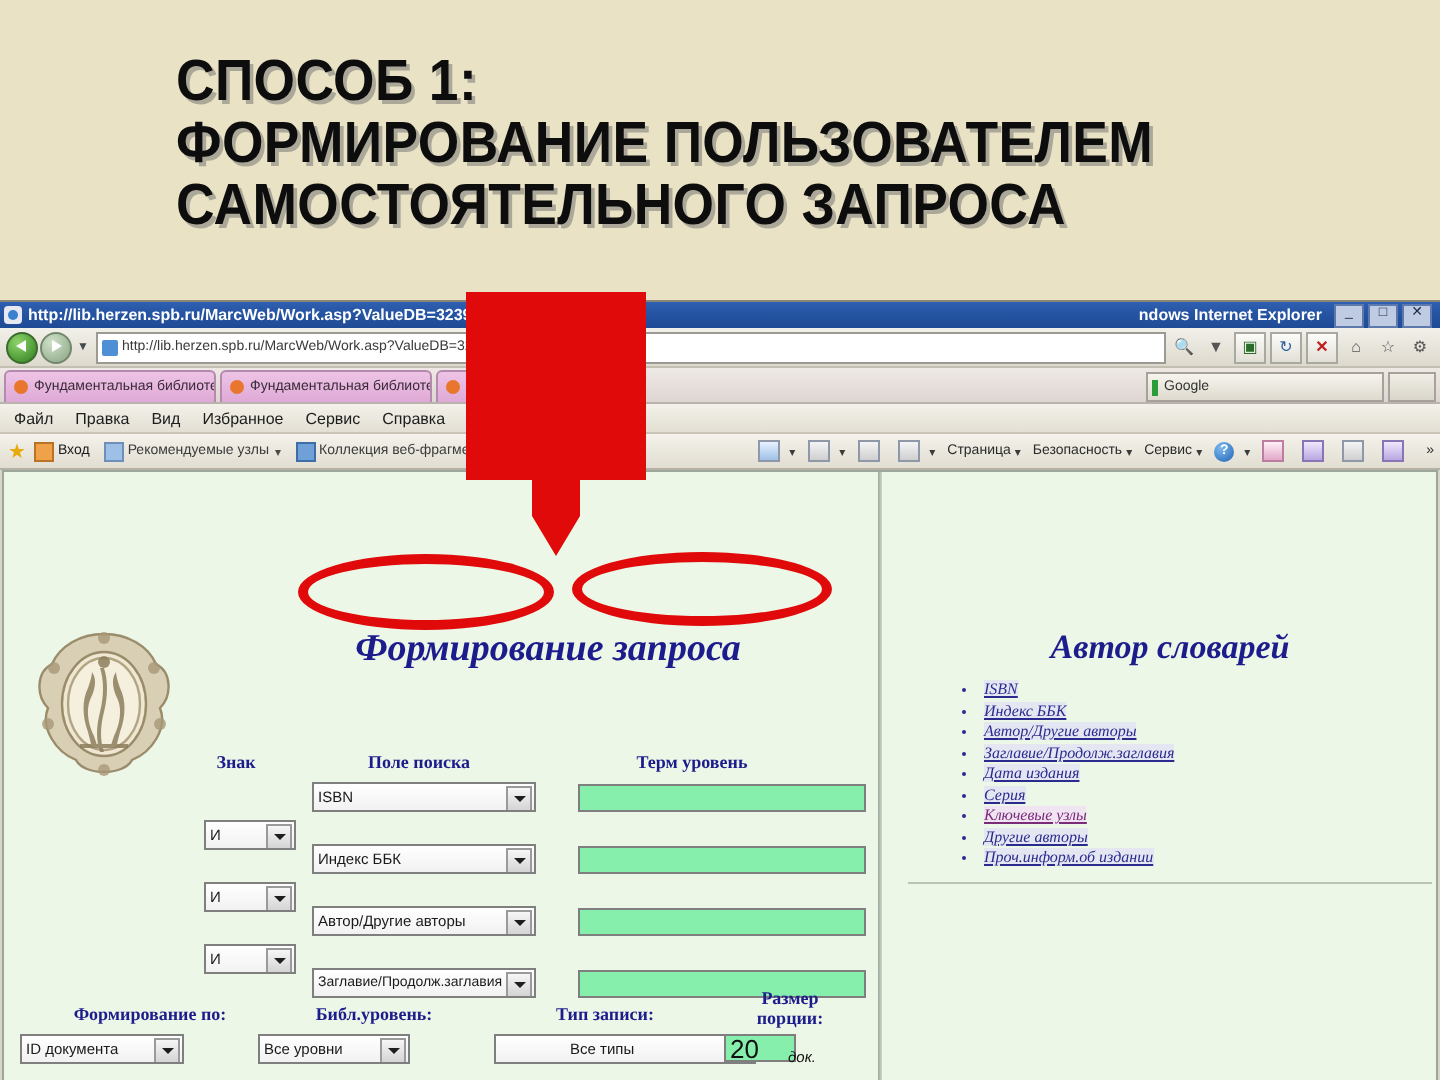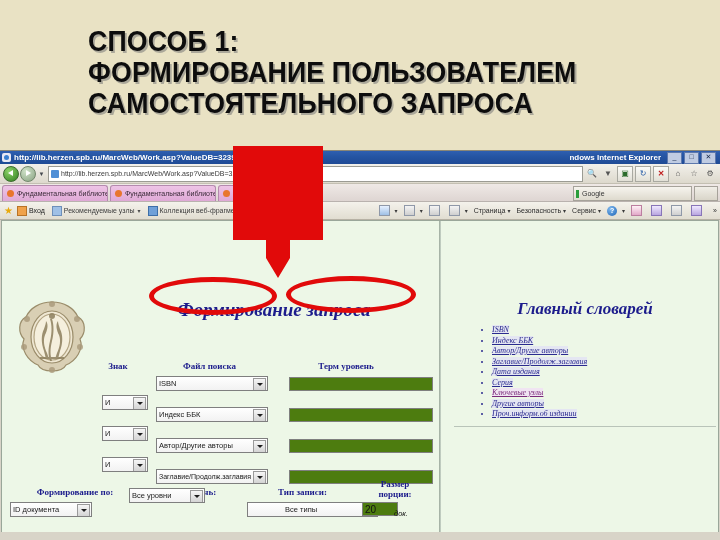--- a/index.html
+++ b/index.html
@@ -322,23 +322,23 @@
     display:flex;align-items:center;justify-content:center;
   }
   .sel .arrowbox::after {
     content:""; border-left:3px solid transparent; border-right:3px solid transparent;
     border-top:3px solid #1e1e1e;
   }
   .sel .seltxt { padding-right: 14px; overflow:hidden; }
   .txtin {
     position: absolute;
     height: 12px;
-    background: #4d7c0f;
+    background: #86efac;
     border: 1px solid #7f7f7f;
-    font-size: 10px; color: #111;
+    font-size: 13px; color: #111;
     display:flex; align-items:center; padding-left:2px;
   }
   
   .znak { left: 100px; width: 42px; }
   
   .fsel { left: 154px; width: 108px; }
   
   .tin { left: 287px; width: 140px; }
 
   .lbl-bottom {
@@ -454,20 +454,28 @@
         <span class="tabico"></span>
         <span>he</span>
       </div>
       <div id="searchfield">
         <span class="gmark"></span>
         <span>Google</span>
       </div>
       <div id="searchstub"></div>
     </div>
 
+    <div id="menubar">
+      <div class="mi">Файл</div>
+      <div class="mi">Правка</div>
+      <div class="mi">Вид</div>
+      <div class="mi">Избранное</div>
+      <div class="mi">Сервис</div>
+      <div class="mi">Справка</div>
+    </div>
 
     <div id="cmdbar">
       <span class="star">★</span>
       <span class="citem strong">
         <span class="cico orange"></span>
         <span>Вход</span>
       </span>
       <span class="citem">
         <span class="cico"></span>
         <span>Рекомендуемые узлы</span>
@@ -551,21 +559,21 @@
               <circle cx="64" cy="48" r="3"></circle>
             <circle cx="36" cy="71" r="3"></circle>
               <circle cx="36" cy="5" r="3"></circle>
           </g>
         </svg>
       </div>
 
       <div id="form-title">Формирование запроса</div>
 
       <div class="col-head" id="head-znak">Знак</div>
-      <div class="col-head" id="head-pole">Файл поиска</div>
+      <div class="col-head" id="head-pole">Поле поиска</div>
       <div class="col-head" id="head-term">Терм уровень</div>
 
       <div class="sel fsel" style="top:155px;">
         <span class="seltxt">ISBN</span>
         <span class="arrowbox"></span>
       </div>
       <div class="txtin tin" style="top:156px;">
         <span></span>
       </div>
 
@@ -608,34 +616,34 @@
       <div class="lbl-bottom" style="left:18px;top:266px;width:110px;">Формирование по:</div>
       <div class="lbl-bottom" style="left:130px;top:266px;width:110px;">Библ.уровень:</div>
       <div class="lbl-bottom" style="left:248px;top:266px;width:105px;">Тип записи:</div>
       <div class="lbl-bottom" style="left:362px;top:258px;width:62px;">Размер</div>
       <div class="lbl-bottom" style="left:362px;top:268px;width:62px;">порции:</div>
 
       <div class="sel" style="left:8px;top:281px;width:78px;">
         <span class="seltxt">ID документа</span>
         <span class="arrowbox"></span>
       </div>
-      <div class="sel" style="left:127px;top:267px;width:72px;">
+      <div class="sel" style="left:127px;top:281px;width:72px;">
         <span class="seltxt">Все уровни</span>
         <span class="arrowbox"></span>
       </div>
       <div class="sel" style="left:245px;top:281px;width:92px;padding-left:37px;">
         <span class="seltxt">Все типы</span>
         <span class="arrowbox"></span>
       </div>
       <div class="txtin" style="left:360px;top:281px;width:32px;">
         <span>20</span>
       </div>
       <div id="doc-unit" style="top:288px;font-style:italic;">док.</div>
 
-      <div id="dict-title">Главный словарей</div>
+      <div id="dict-title">Автор словарей</div>
       <ul id="dict-list">
         <li><span>ISBN</span></li>
         <li><span>Индекс ББК</span></li>
         <li><span>Автор/Другие авторы</span></li>
         <li><span>Заглавие/Продолж.заглавия</span></li>
         <li><span>Дата издания</span></li>
         <li><span>Серия</span></li>
         <li class="visited"><span>Ключевые узлы</span></li>
         <li><span>Другие авторы</span></li>
         <li><span>Проч.информ.об издании</span></li>

